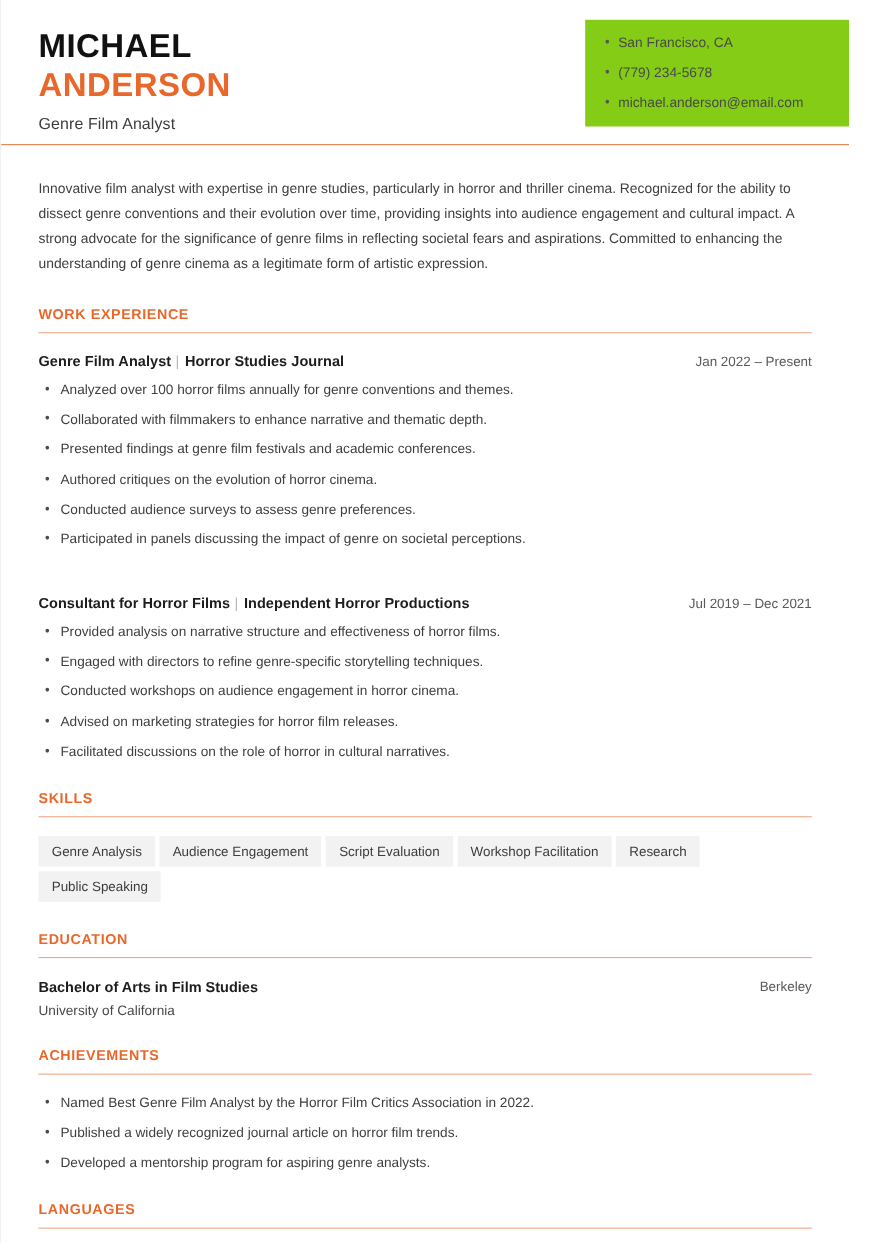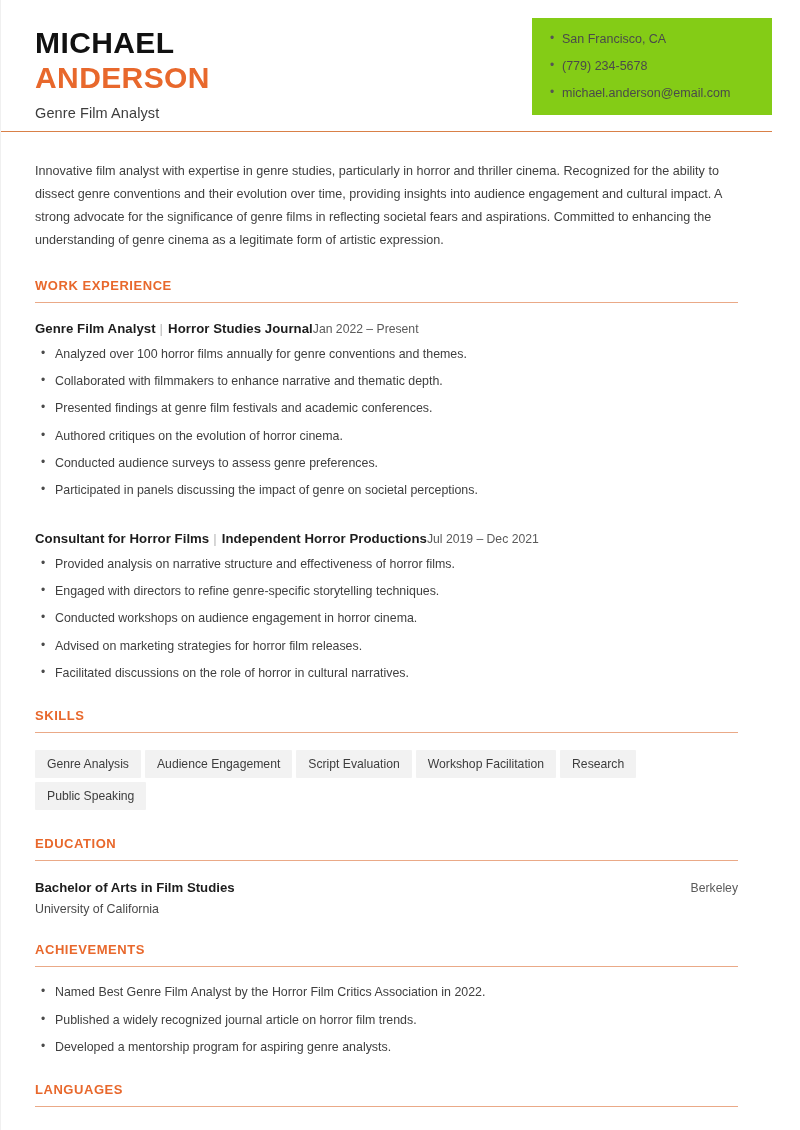--- a/index.html
+++ b/index.html
@@ -130,25 +130,26 @@
   }
 
   .section-rule {
     height: 1.3px;
     background: #eaa987;
     margin-top: 9px;
   }
 
   
   .entry { margin-top: 18px; }
-  .entry + .entry { margin-top: 32px; }
+  .entry + .entry { margin-top: 42px; }
 
   .entry-head {
     display: flex;
     align-items: baseline;
+    justify-content: space-between;
   }
 
   .entry-title {
     font-size: 13.2px;
     font-weight: bold;
     color: #1d1d1d;
     letter-spacing: 0.05px;
   }
 
   .entry-sep {
@@ -204,21 +205,21 @@
     line-height: 1.15;
     border-radius: 1px;
     white-space: nowrap;
   }
 
   
   .edu-entry { margin-top: 19px; }
 
   .edu-head {
     display: flex;
-    align-items: center;
+    align-items: flex-start;
     justify-content: space-between;
   }
 
   .edu-degree {
     font-size: 13.2px;
     font-weight: bold;
     color: #1d1d1d;
   }
 
   .edu-location {

